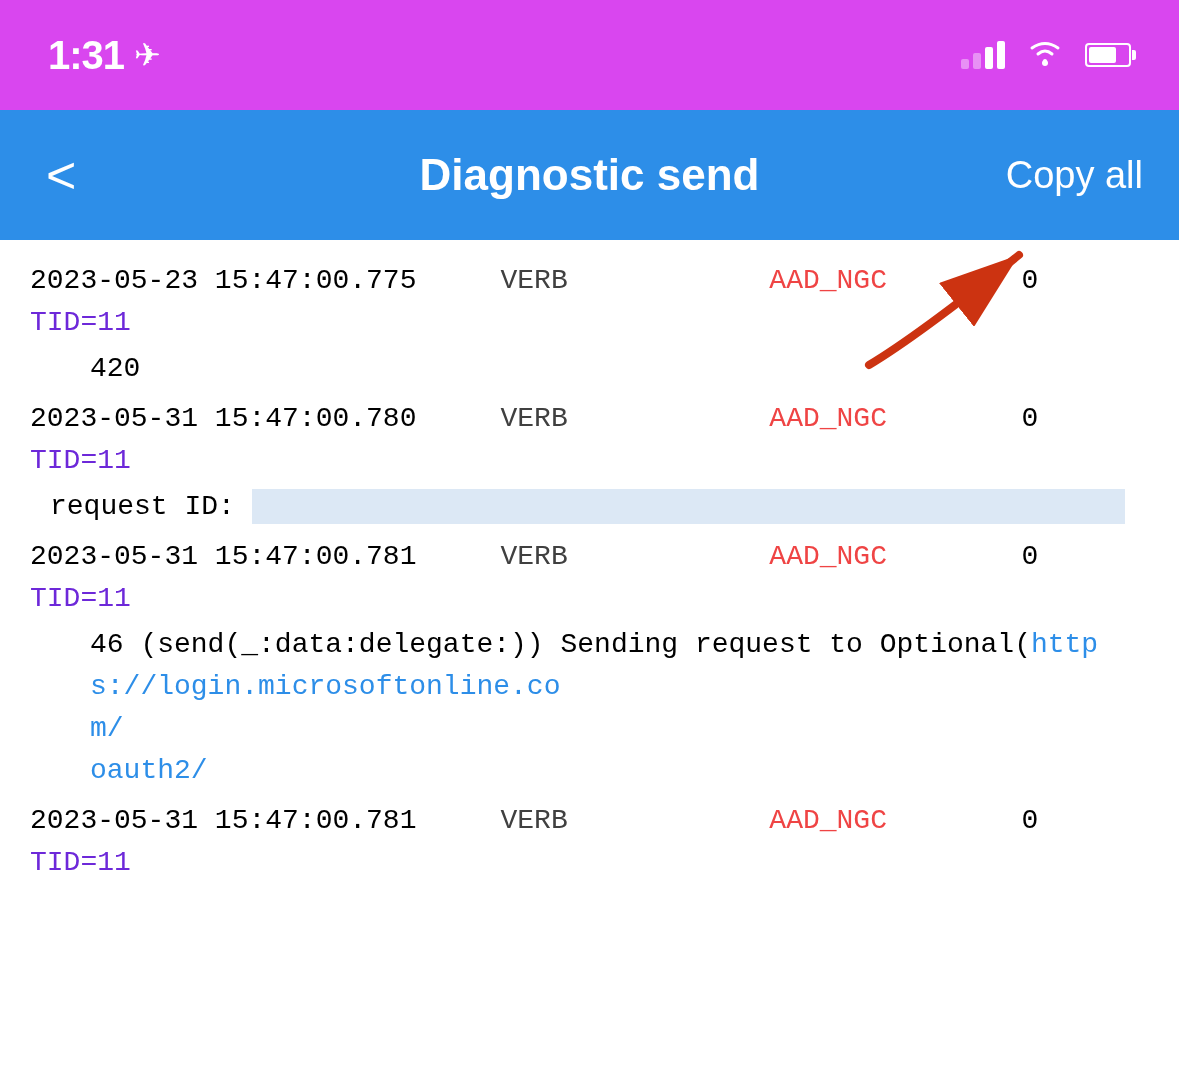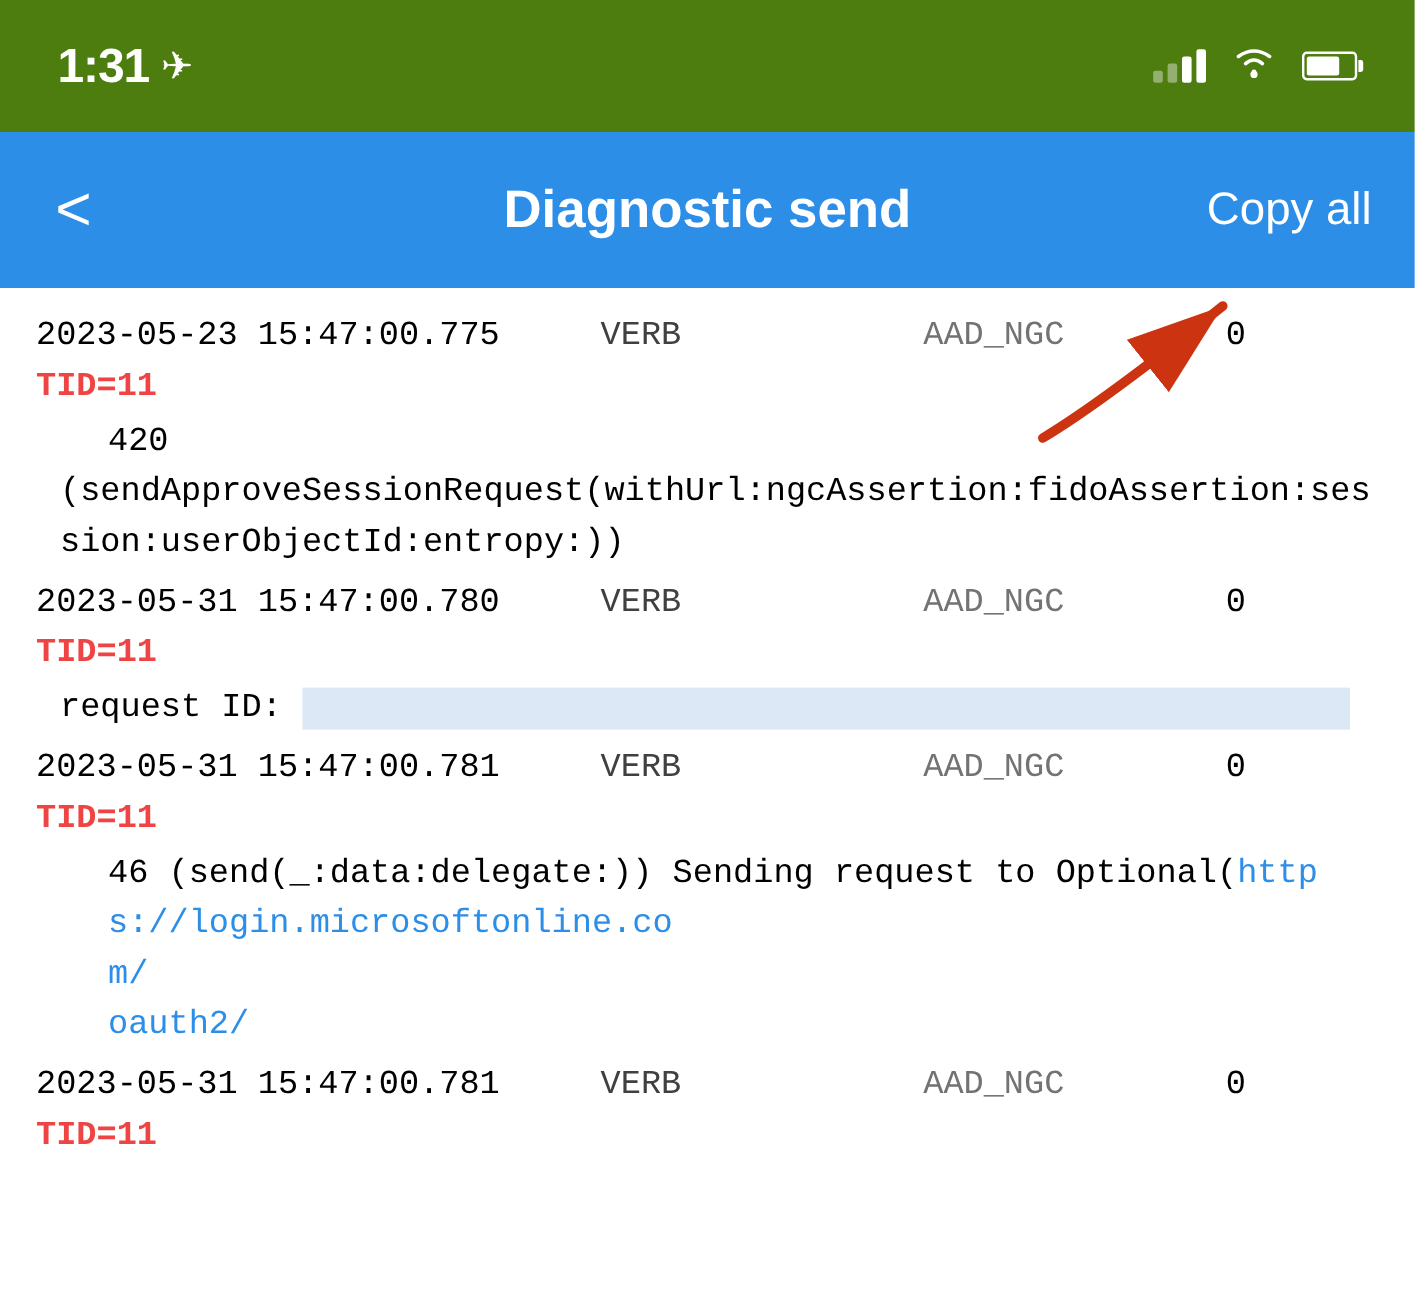--- a/index.html
+++ b/index.html
@@ -12,21 +12,21 @@
     body {
       width: 1179px;
       min-height: 1091px;
       font-family: -apple-system, BlinkMacSystemFont, 'Helvetica Neue', Arial, sans-serif;
       background: #ffffff;
       overflow-x: hidden;
     }
 
     
     .status-bar {
-      background: #4d7c0f;
+      background: #d946ef;
       height: 110px;
       display: flex;
       align-items: center;
       justify-content: space-between;
       padding: 0 48px;
     }
 
     .status-left {
       display: flex;
       align-items: center;
@@ -176,31 +176,30 @@
       color: #000;
       white-space: nowrap;
     }
 
     .log-level {
       color: #404040;
       min-width: 80px;
     }
 
     .log-module {
-      color: #737373;
+      color: #ef4444;
       min-width: 120px;
     }
 
     .log-count {
       color: #000;
     }
 
     .log-tid {
-      color: #ef4444;
-      font-weight: bold;
+      color: #6d28d9;
     }
 
     .log-body {
       padding-left: 20px;
       color: #000;
       word-break: break-all;
     }
 
     .log-body-indent {
       padding-left: 60px;
@@ -277,23 +276,20 @@
       &nbsp;&nbsp;&nbsp;&nbsp;&nbsp;&nbsp;&nbsp;&nbsp;&nbsp;&nbsp;
       <span class="log-module">AAD_NGC</span>
       &nbsp;&nbsp;&nbsp;&nbsp;&nbsp;&nbsp;
       <span class="log-count">0</span>
       &nbsp;&nbsp;&nbsp;&nbsp;&nbsp;
       <span class="log-tid">TID=11</span>
     </div>
     <div class="log-body-indent">
       420
     </div>
-    <div class="log-body">
-      (sendApproveSessionRequest(withUrl:ngcAssertion:fidoAssertion:session:userObjectId:entropy:))
-    </div>
   </div>
 
   <div class="log-entry">
     <div class="log-line">
       <span class="log-timestamp">2023-05-31 15:47:00.780</span>
       &nbsp;&nbsp;&nbsp;
       <span class="log-level">VERB</span>
       &nbsp;&nbsp;&nbsp;&nbsp;&nbsp;&nbsp;&nbsp;&nbsp;&nbsp;&nbsp;
       <span class="log-module">AAD_NGC</span>
       &nbsp;&nbsp;&nbsp;&nbsp;&nbsp;&nbsp;

